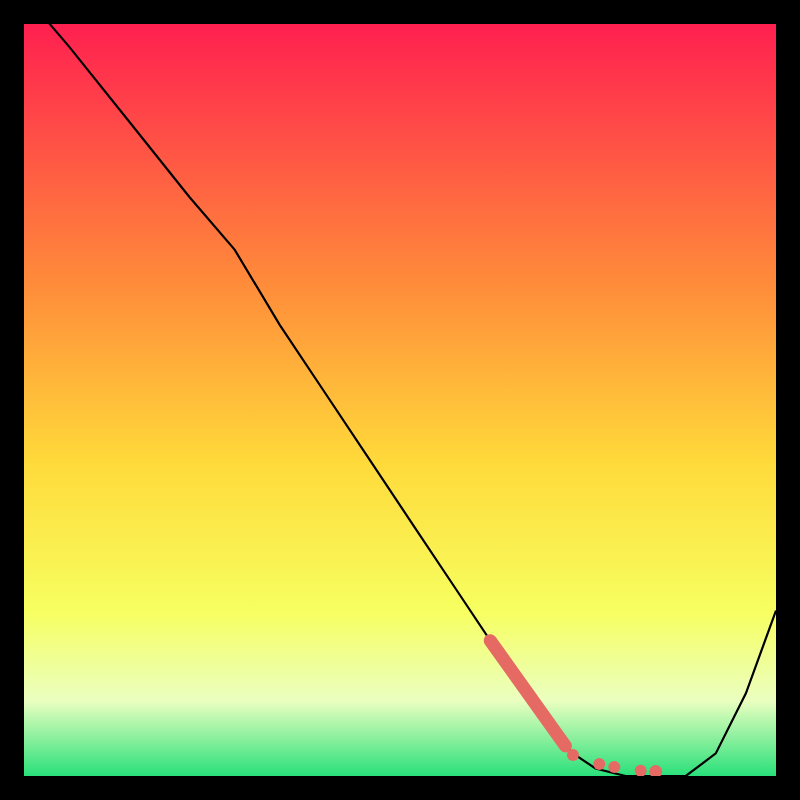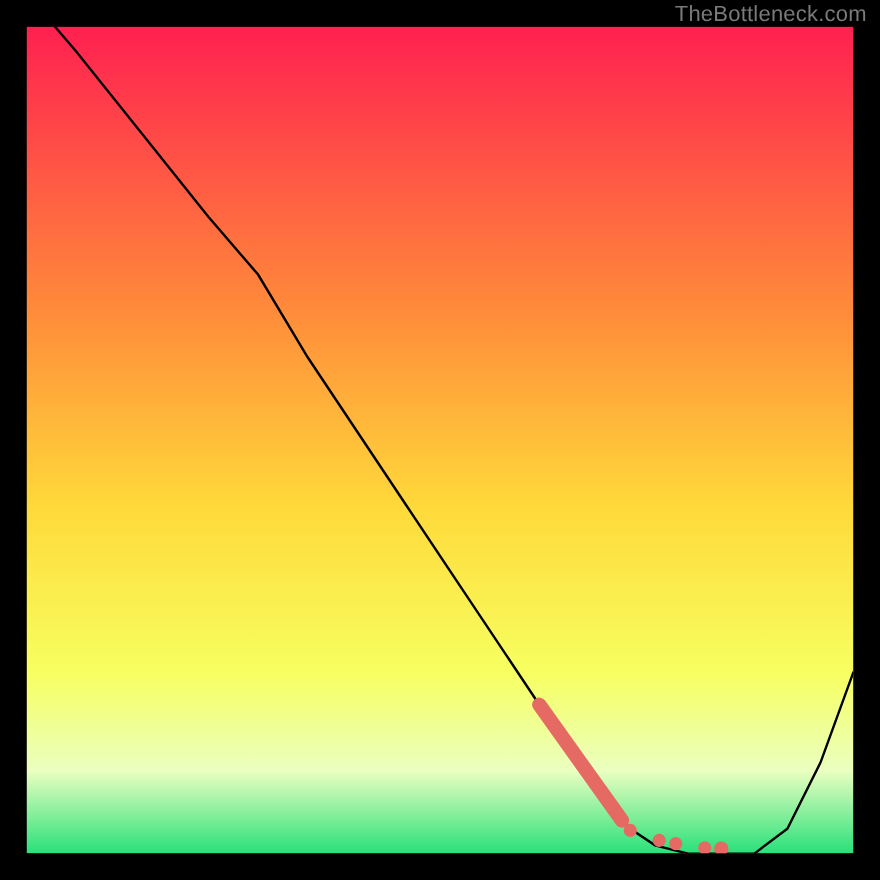--- a/index.html
+++ b/index.html
@@ -35,21 +35,20 @@
     width: 752px;
     height: 752px;
     overflow: hidden;
   }
   svg { display: block; }
 </style>
 </head>
 <body>
 
 <div class="frame">
-  <div class="watermark">TheBottleneck.com</div>
 
   <div class="plot">
     <svg id="chart-svg" width="752" height="752" viewBox="0 0 752 752" preserveAspectRatio="none">
       <defs>
         <linearGradient id="bg-grad" x1="0" y1="0" x2="0" y2="1">
           <stop id="g0" offset="0%" stop-color="#ff2050"></stop>
           <stop id="g1" offset="34%" stop-color="#ff8a3a"></stop>
           <stop id="g2" offset="58%" stop-color="#ffd93a"></stop>
           <stop id="g3" offset="78%" stop-color="#f7ff60"></stop>
           <stop id="g4" offset="90%" stop-color="#eaffc0"></stop>

